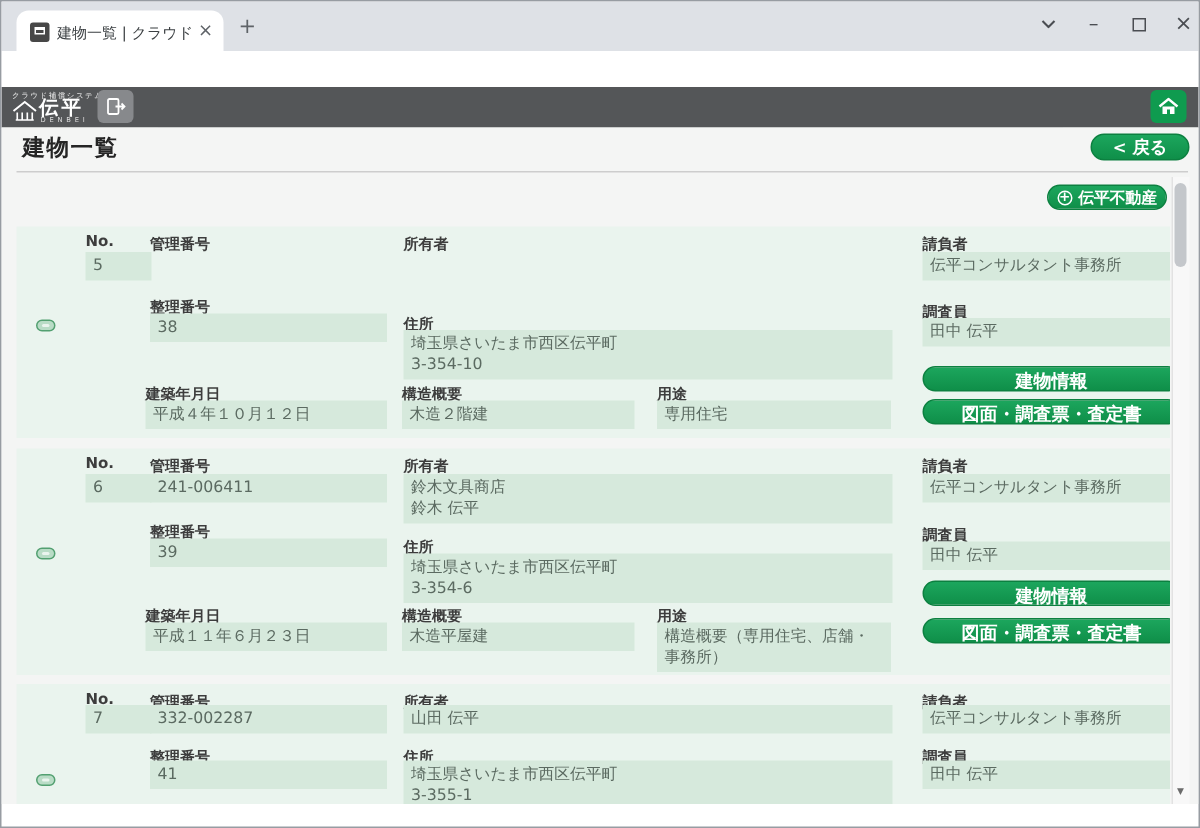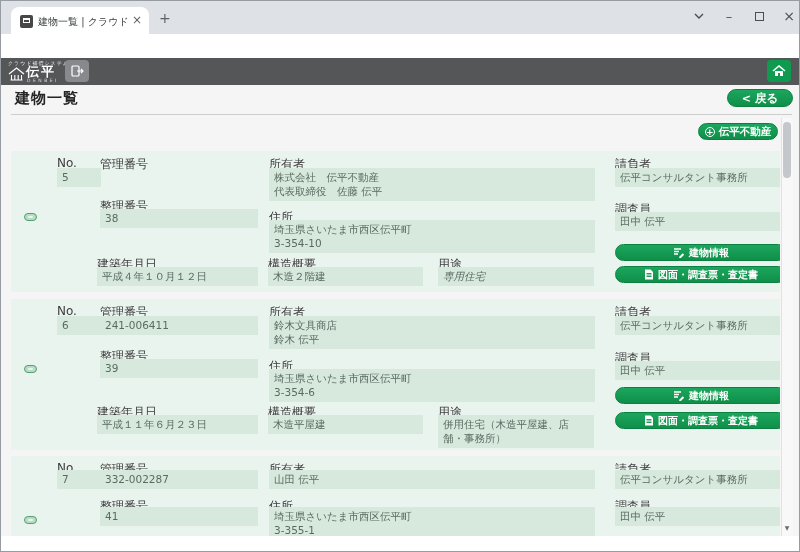--- a/index.html
+++ b/index.html
@@ -33,23 +33,23 @@
   .page-title{position:absolute;left:14px;top:88px;font-size:15px;font-weight:bold;color:#252525;letter-spacing:1px;}
   .divider{position:absolute;left:10px;top:113px;width:781px;height:1px;background:#cdcdcd;}
   .gbtn{background:linear-gradient(#1ca65d,#0f8f49);color:#fff;border-radius:9px;font-weight:bold;
     display:flex;align-items:center;justify-content:center;gap:4px;cursor:pointer;border:1px solid #0c8040;}
   .back-btn{position:absolute;left:726px;top:88px;width:66px;height:18px;font-size:11.5px;}
   .new-btn{position:absolute;left:697px;top:122px;width:80px;height:17px;font-size:10.5px;}
   .plus-circle{width:10px;height:10px;border:1.2px solid #fff;border-radius:50%;font-size:9px;line-height:8px;text-align:center;font-weight:bold;}
   .chev{font-size:11px;font-weight:bold;}
   
   .card{position:absolute;left:10px;width:769px;background:#eaf4ee;overflow:hidden;}
-  .lbl{position:absolute;font-size:12px;font-weight:normal;color:#3d3d3d;white-space:nowrap;}
+  .lbl{position:absolute;font-size:10px;font-weight:bold;color:#3d3d3d;white-space:nowrap;}
   .box{position:absolute;background:#d6e9dc;font-size:10.5px;color:#5b6a61;padding:2px 5px;line-height:14px;white-space:pre-line;overflow:hidden;}
-  .cbtn{position:absolute;height:17px;width:172px;font-size:10px;}
+  .cbtn{position:absolute;height:17px;width:172px;font-size:12px;flex-direction:column;}
   .link-pill{position:absolute;left:13px;width:13px;height:8px;background:#b9dcc6;border:1px solid #53a071;border-radius:4px;}
   .link-pill i{display:block;margin:2px auto 0;width:5px;height:2px;background:#eaf4ee;border-radius:1px;}
   
   .sb-track{position:absolute;left:780px;top:117px;width:12px;height:418px;background:#f8f8f8;border-left:1px solid #e2e2e2;}
   .sb-thumb{position:absolute;left:782px;top:121px;width:8px;height:56px;background:#c4c7cb;border-radius:4px;}
   .sb-down{position:absolute;left:781px;top:523px;width:10px;text-align:center;font-size:6px;color:#6b6b6b;}
   
   .footer{position:absolute;left:0;top:535px;width:100%;height:16px;background:#141414;
     text-align:center;font-size:7px;color:#a9a9a9;line-height:16px;}
   svg{display:block;}
@@ -147,22 +147,20 @@
 
   <div class="card" style="top:150px;height:141px;">
     <span class="link-pill" style="top:62px;">
         <i></i>
       </span>
     <span class="lbl" style="left:46px;top:5px;">No.</span>
     <span class="lbl" style="left:89px;top:5px;">管理番号</span>
     <span class="lbl" style="left:258px;top:5px;">所有者</span>
     <span class="lbl" style="left:604px;top:5px;">請負者</span>
     <div class="box" style="left:46px;top:17px;width:44px;height:19px;">5</div>
-    <div class="box" style="left:258px;top:17px;width:326px;height:33px;">株式会社　伝平不動産
-代表取締役　佐藤 伝平</div>
     <div class="box" style="left:604px;top:17px;width:172px;height:19px;">伝平コンサルタント事務所</div>
     <span class="lbl" style="left:89px;top:47px;">整理番号</span>
     <div class="box" style="left:89px;top:58px;width:158px;height:19px;">38</div>
     <span class="lbl" style="left:258px;top:58px;">住所</span>
     <div class="box" style="left:258px;top:69px;width:326px;height:33px;">埼玉県さいたま市西区伝平町
 3-354-10</div>
     <span class="lbl" style="left:604px;top:50px;">調査員</span>
     <div class="box" style="left:604px;top:61px;width:172px;height:19px;">田中 伝平</div>
     <div class="gbtn cbtn" style="left:604px;top:93px;">
       <svg width="12" height="11" viewBox="0 0 12 11">
@@ -176,21 +174,21 @@
           <path d="M1 0.5h5.5L9 3v7.5H1z" fill="#fff"></path>
           <path d="M2.5 4.5h5M2.5 6h5M2.5 7.5h5" stroke="#0f8f49" stroke-width="0.9"></path>
         </svg>
       <span>図面・調査票・査定書</span>
     </div>
     <span class="lbl" style="left:86px;top:105px;">建築年月日</span>
     <div class="box" style="left:86px;top:116px;width:161px;height:19px;">平成４年１０月１２日</div>
     <span class="lbl" style="left:257px;top:105px;">構造概要</span>
     <div class="box" style="left:257px;top:116px;width:155px;height:19px;">木造２階建</div>
     <span class="lbl" style="left:427px;top:105px;">用途</span>
-    <div class="box" style="left:427px;top:116px;width:156px;height:19px;font-style:italic;">専用住宅</div>
+    <div class="box" style="left:427px;top:116px;width:156px;height:19px;">専用住宅</div>
   </div>
 
   <div class="card" style="top:298px;height:151px;">
     <span class="link-pill" style="top:66px;">
         <i></i>
       </span>
     <span class="lbl" style="left:46px;top:5px;">No.</span>
     <span class="lbl" style="left:89px;top:5px;">管理番号</span>
     <span class="lbl" style="left:258px;top:5px;">所有者</span>
     <span class="lbl" style="left:604px;top:5px;">請負者</span>
@@ -218,21 +216,21 @@
           <path d="M1 0.5h5.5L9 3v7.5H1z" fill="#fff"></path>
           <path d="M2.5 4.5h5M2.5 6h5M2.5 7.5h5" stroke="#0f8f49" stroke-width="0.9"></path>
         </svg>
       <span>図面・調査票・査定書</span>
     </div>
     <span class="lbl" style="left:86px;top:105px;">建築年月日</span>
     <div class="box" style="left:86px;top:116px;width:161px;height:19px;">平成１１年６月２３日</div>
     <span class="lbl" style="left:257px;top:105px;">構造概要</span>
     <div class="box" style="left:257px;top:116px;width:155px;height:19px;">木造平屋建</div>
     <span class="lbl" style="left:427px;top:105px;">用途</span>
-    <div class="box" style="left:427px;top:116px;width:156px;height:33px;">併用住宅（木造平屋建、店舗・事務所）</div>
+    <div class="box" style="left:427px;top:116px;width:156px;height:33px;">構造概要（専用住宅、店舗・事務所）</div>
   </div>
 
   <div class="card" style="top:455px;height:80px;">
     <span class="link-pill" style="top:60px;">
         <i></i>
       </span>
     <span class="lbl" style="left:46px;top:5px;">No.</span>
     <span class="lbl" style="left:89px;top:5px;">管理番号</span>
     <span class="lbl" style="left:258px;top:5px;">所有者</span>
     <span class="lbl" style="left:604px;top:5px;">請負者</span>

